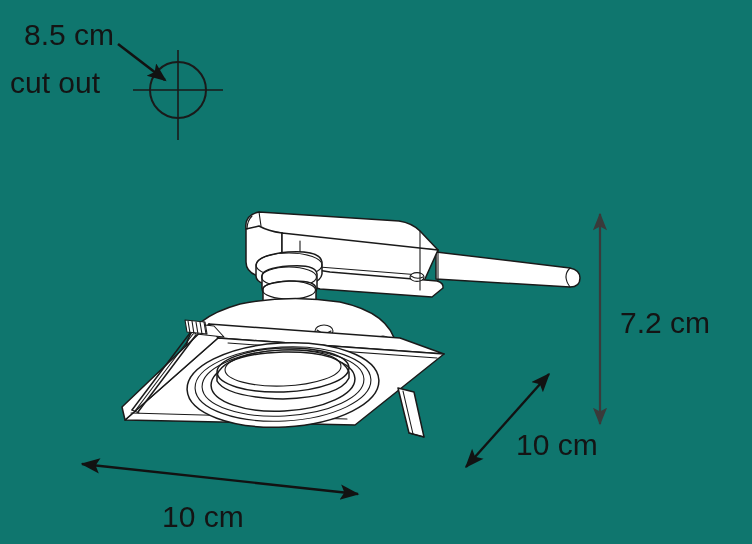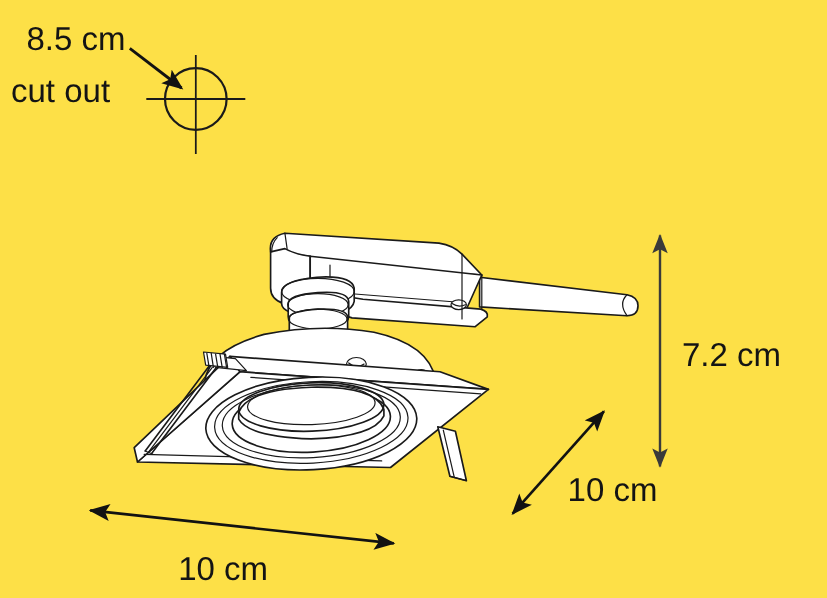--- a/index.html
+++ b/index.html
@@ -10,21 +10,21 @@
   body {
     width: 752px;
     height: 544px;
     overflow: hidden;
     font-family: "Liberation Sans", sans-serif;
   }
   #drawing-root {
     position: relative;
     width: 752px;
     height: 544px;
-    background: #fde047;
+    background: #0f766e;
   }
   svg.canvas {
     position: absolute;
     left: 0;
     top: 0;
     width: 752px;
     height: 544px;
     display: block;
   }
   .dim-text {

